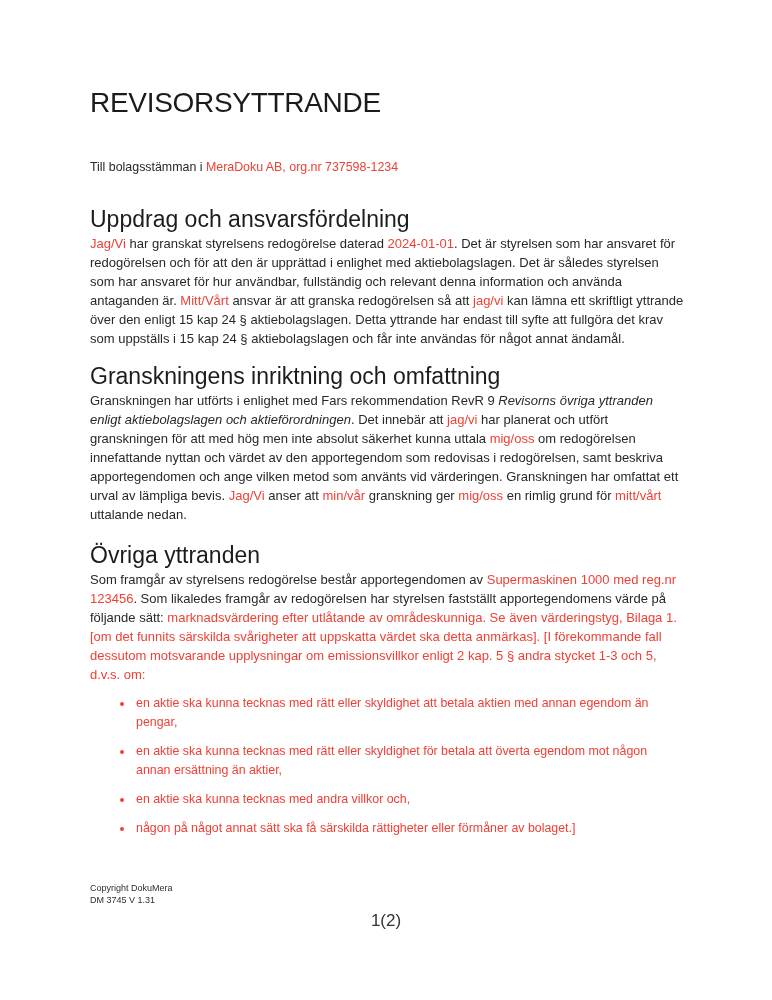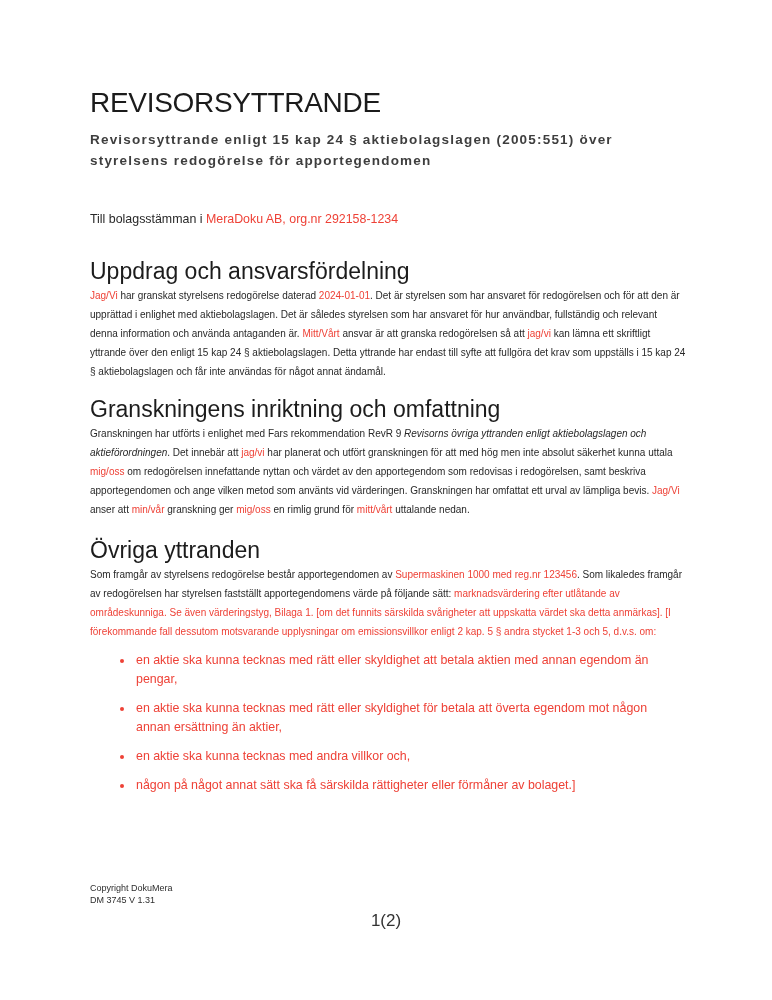--- a/index.html
+++ b/index.html
@@ -46,21 +46,21 @@
     line-height: 24px;
     font-weight: 400;
     color: #1c1c1c;
   }
   .sec-uppdrag h2      { margin-top: 32px; }
   .sec-granskning h2   { margin-top: 16px; }
   .sec-ovriga h2       { margin-top: 19px; }
   p.body-par {
     margin: 3px 0 0 0;
     width: 596px;
-    font-size: 10px;
+    font-size: 13px;
     line-height: 19px;
   }
   .seg-red  { color: #ee4136; }
   .seg-italic { font-style: italic; }
   ul.bullets {
     margin: 9px 0 0 0;
     padding: 0 0 0 34px;
     width: 566px;
     color: #ee4136;
     font-size: 12.4px;
@@ -86,23 +86,22 @@
     color: #2e2e2e;
   }
 </style>
 </head>
 <body>
 
 <div class="page">
 
   <h1 class="doc-title">REVISORSYTTRANDE</h1>
 
-  <p class="subtitle">Revisorsyttrande enligt 15 kap 24 § aktiebolagslagen (2005:551) över styrelsens redogörelse för apportegendomen</p>
 
-  <p class="intro"><span>Till bolagsstämman i </span><span class="seg-red">MeraDoku AB, org.nr 292158-1234</span></p>
+  <p class="intro"><span>Till bolagsstämman i </span><span class="seg-red">MeraDoku AB, org.nr 737598-1234</span></p>
 
   <section class="sec-uppdrag">
     <h2 class="sec-heading">Uppdrag och ansvarsfördelning</h2>
     <p class="body-par"><span class="seg-red">Jag/Vi</span><span> har granskat styrelsens redogörelse daterad </span><span class="seg-red">2024-01-01</span><span>. Det är styrelsen som har ansvaret för redogörelsen och för att den är upprättad i enlighet med aktiebolagslagen. Det är således styrelsen som har ansvaret för hur användbar, fullständig och relevant denna information och använda antaganden är. </span><span class="seg-red">Mitt/Vårt</span><span> ansvar är att granska redogörelsen så att </span><span class="seg-red">jag/vi</span><span> kan lämna ett skriftligt yttrande över den enligt 15 kap 24 § aktiebolagslagen. Detta yttrande har endast till syfte att fullgöra det krav som uppställs i 15 kap 24 § aktiebolagslagen och får inte användas för något annat ändamål.</span></p>
   </section>
 
   <section class="sec-granskning">
     <h2 class="sec-heading">Granskningens inriktning och omfattning</h2>
     <p class="body-par"><span>Granskningen har utförts i enlighet med Fars rekommendation RevR 9 </span><span class="seg-italic">Revisorns övriga yttranden enligt aktiebolagslagen och aktieförordningen</span><span>. Det innebär att </span><span class="seg-red">jag/vi</span><span> har planerat och utfört granskningen för att med hög men inte absolut säkerhet kunna uttala </span><span class="seg-red">mig/oss</span><span> om redogörelsen innefattande nyttan och värdet av den apportegendom som redovisas i redogörelsen, samt beskriva apportegendomen och ange vilken metod som använts vid värderingen. Granskningen har omfattat ett urval av lämpliga bevis. </span><span class="seg-red">Jag/Vi</span><span> anser att </span><span class="seg-red">min/vår</span><span> granskning ger </span><span class="seg-red">mig/oss</span><span> en rimlig grund för </span><span class="seg-red">mitt/vårt</span><span> uttalande nedan.</span></p>
   </section>

